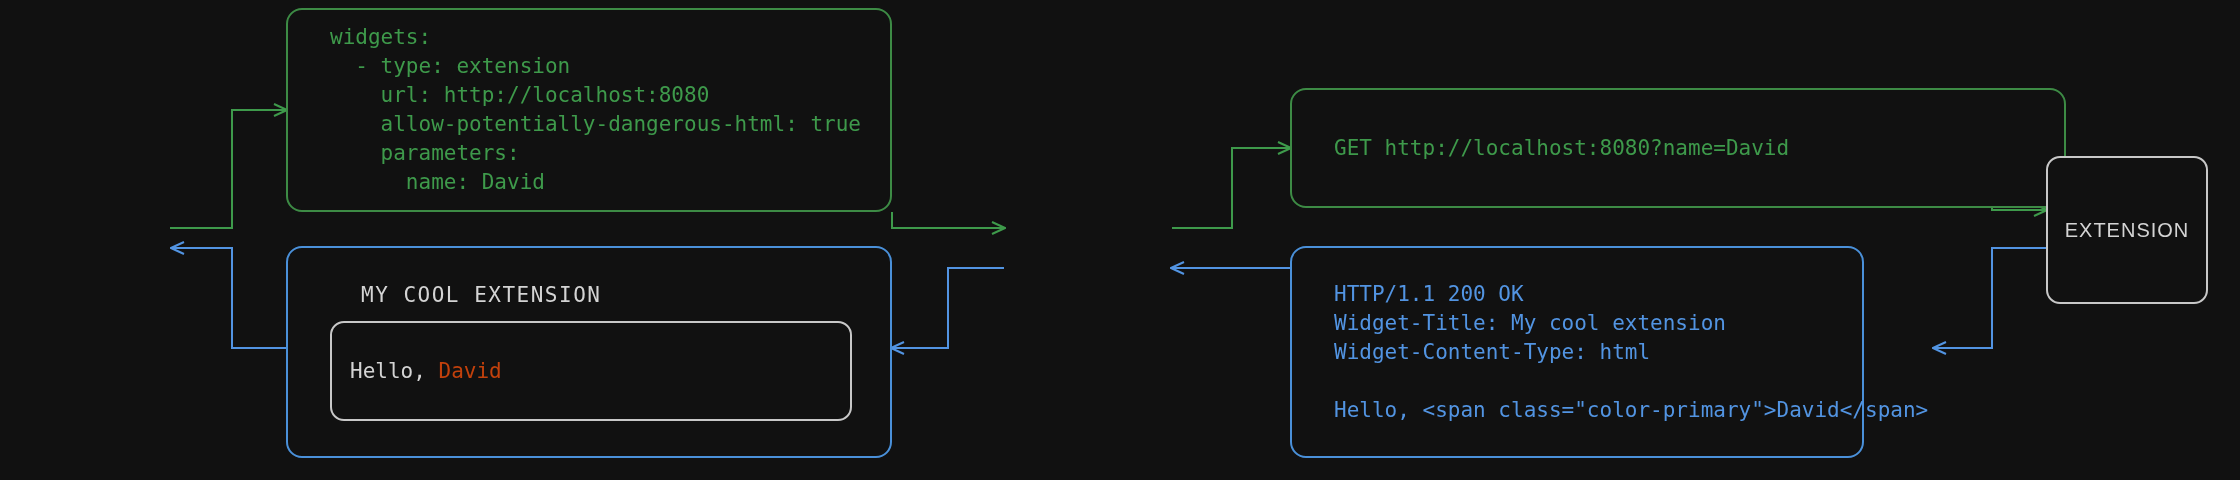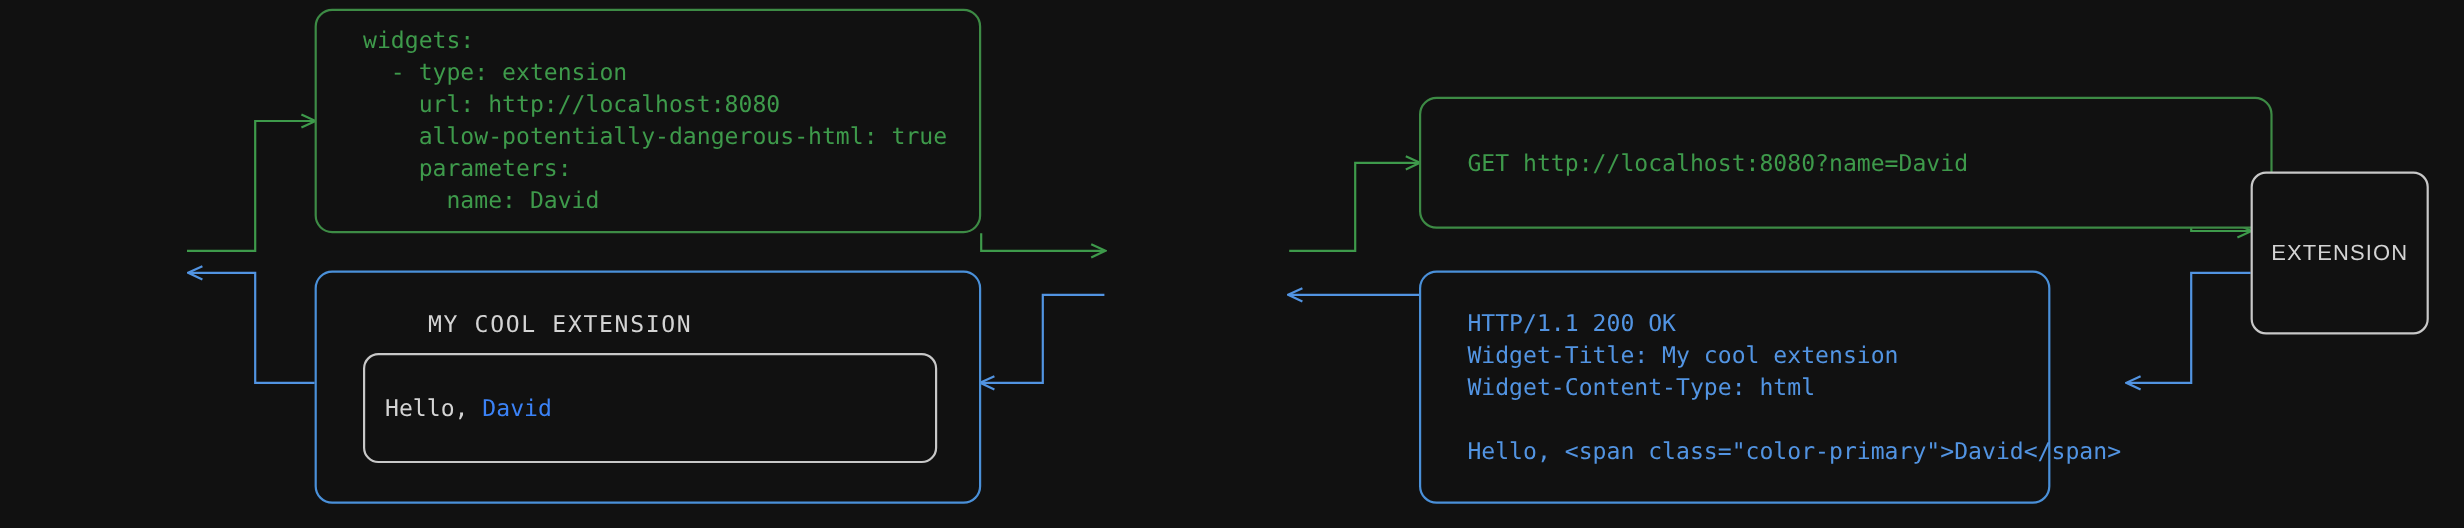--- a/index.html
+++ b/index.html
@@ -67,39 +67,39 @@
   }
   .code.green { color: #3e9a4b; }
   .code.blue  { color: #5294e2; }
 
   
   .widget-title {
     color: #d4d4d4;
     font-family: "DejaVu Sans Mono", monospace;
     font-size: 21px;
     letter-spacing: 1.5px;
-    margin: 0 0 14px 58px;
+    margin: 0 0 14px 30px;
     padding-left: 43px;
   }
   .widget-inner {
     box-sizing: border-box;
     border: 2px solid #c8c8c8;
     border-radius: 14px;
     margin: 0 38px 0 42px;
     height: 100px;
     display: flex;
     align-items: center;
     padding-left: 18px;
   }
   .widget-text {
     font-family: "DejaVu Sans Mono", monospace;
     font-size: 21px;
     color: #d4d4d4;
   }
-  .widget-text .accent { color: #3b82f6; }
+  .widget-text .accent { color: #c2410c; }
 
   .pad-left { padding-left: 42px; }
 </style>
 </head>
 <body>
 
 <div id="canvas">
 
   <svg id="wires" viewBox="0 0 2240 480">
     <defs>

